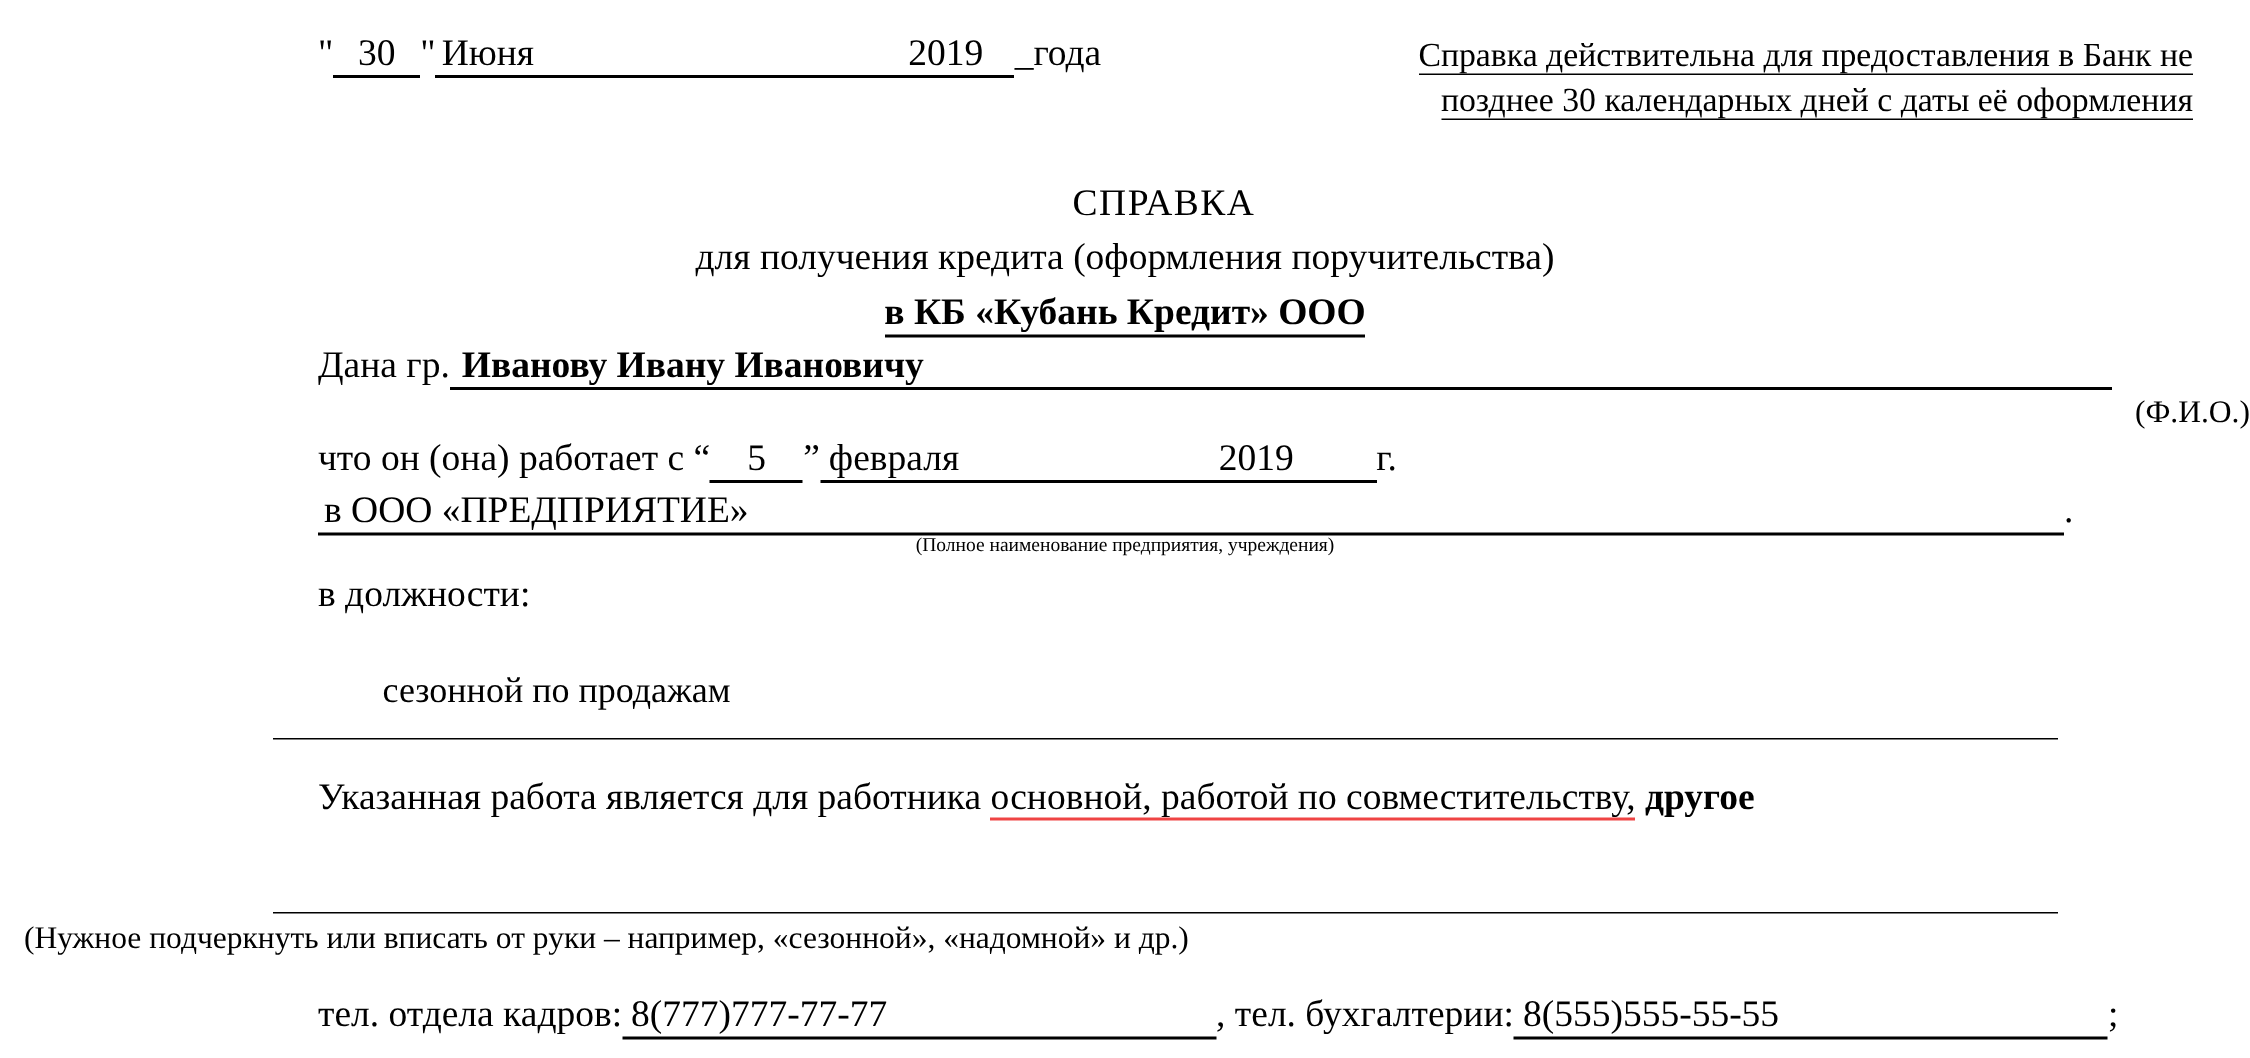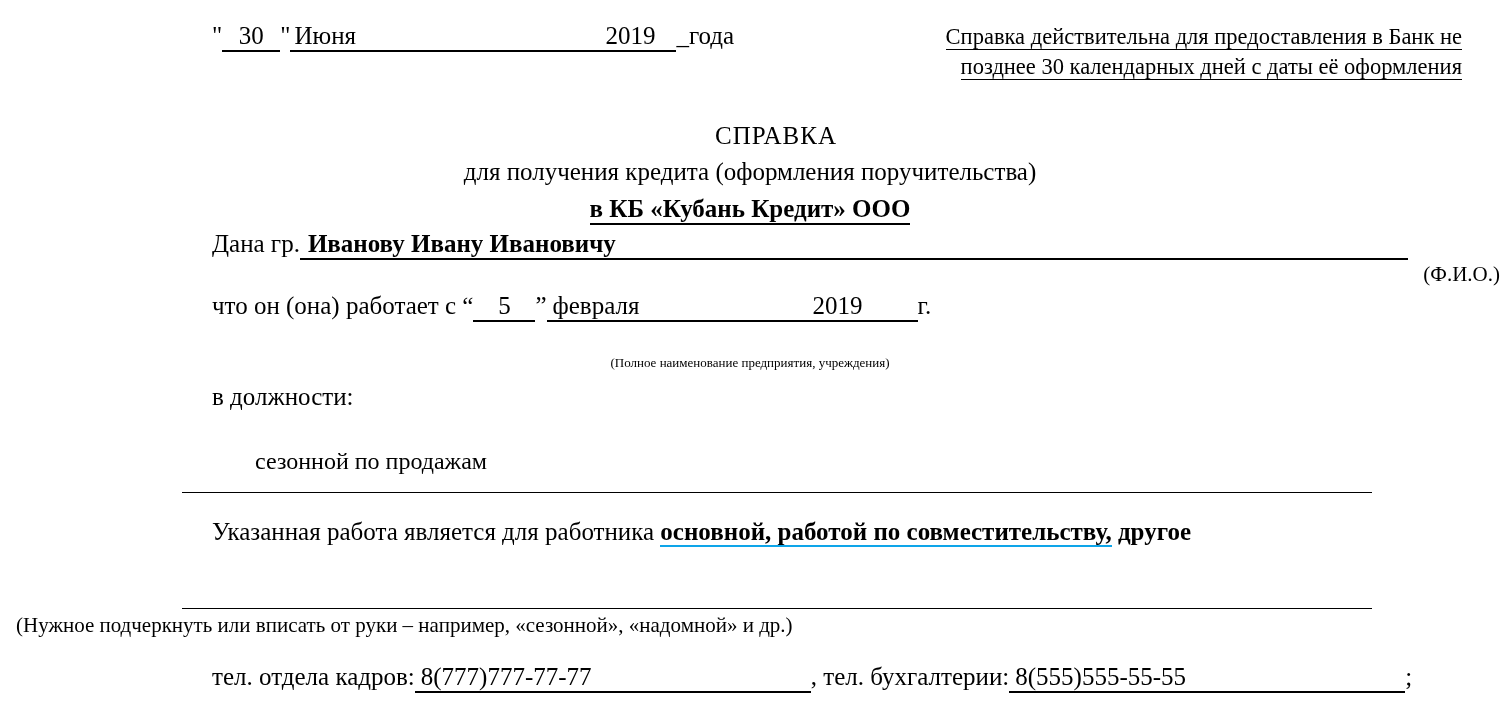--- a/index.html
+++ b/index.html
@@ -186,22 +186,22 @@
   
   .statement {
     position: absolute;
     top: 515px;
     left: 212px;
     width: 1180px;
     font-size: 25px;
     line-height: 34px;
   }
   .statement .bold-u {
-    font-weight: bold;
-    border-bottom: 2px solid #0ea5e9;
+    font-weight: normal;
+    border-bottom: 2px solid #ef4444;
   }
   .statement .bold {
     font-weight: bold;
   }
   .hint-caption {
     position: absolute;
     top: 613px;
     left: 0;
     width: 1500px;
     text-align: left;
@@ -254,20 +254,23 @@
 
   <div class="given-row">
     <span class="label">Дана  гр.</span><span class="u-fio">Иванову Ивану Ивановичу</span>
   </div>
   <div class="fio-caption">(Ф.И.О.)</div>
 
   <div class="works-row">
     <span>что он (она) работает с “</span><span class="u u-day2">5</span><span>”</span><span class="u u-month2">февраля</span><span class="u u-year2">2019</span><span>г.</span>
   </div>
 
+  <div class="company-row">
+    <span class="u-company">в ООО «ПРЕДПРИЯТИЕ»</span><span>.</span>
+  </div>
   <div class="company-caption">(Полное наименование предприятия, учреждения)</div>
 
   <div class="position-label">в должности:</div>
   <div class="position-value">сезонной по продажам</div>
   <div class="rule-full rule-1"></div>
 
   <div class="statement">
     <span>Указанная работа является для работника </span><span class="bold-u">основной, работой по совместительству,</span><span class="bold"> другое</span>
   </div>
   <div class="rule-full rule-2"></div>

